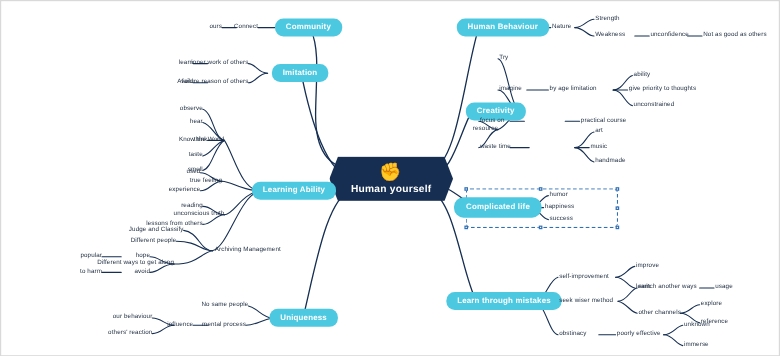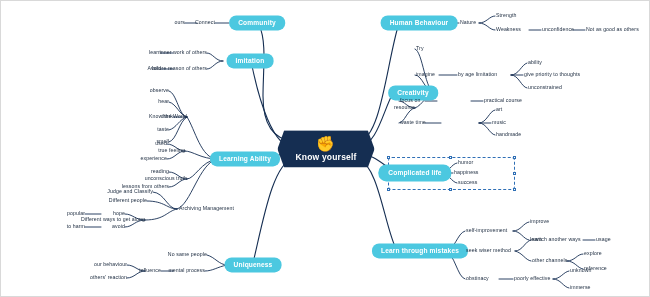--- a/index.html
+++ b/index.html
@@ -186,21 +186,21 @@
       <path d="M566 260 C 574 260, 576 267, 582 268"></path>
 
       <path d="M498 278 L 512 278"></path>
       <path d="M552 278 C 560 278, 562 271, 568 270"></path>
       <path d="M552 278 C 560 278, 562 286, 568 287"></path>
     </g>
   </svg>
 
   <div class="node central" style="left:325px;top:148px;">
     <span class="emoji">✊</span>
-    <span>Know yourself</span>
+    <span>Human yourself</span>
   </div>
 
   <div class="node main-node" style="left:256px;top:22px;">Community</div>
 
   <div class="node main-node" style="left:249px;top:60px;">Imitation</div>
 
   <div class="node main-node" style="left:244px;top:158px;">Learning Ability</div>
 
   <div class="node main-node" style="left:252px;top:264px;">Uniqueness</div>
 

